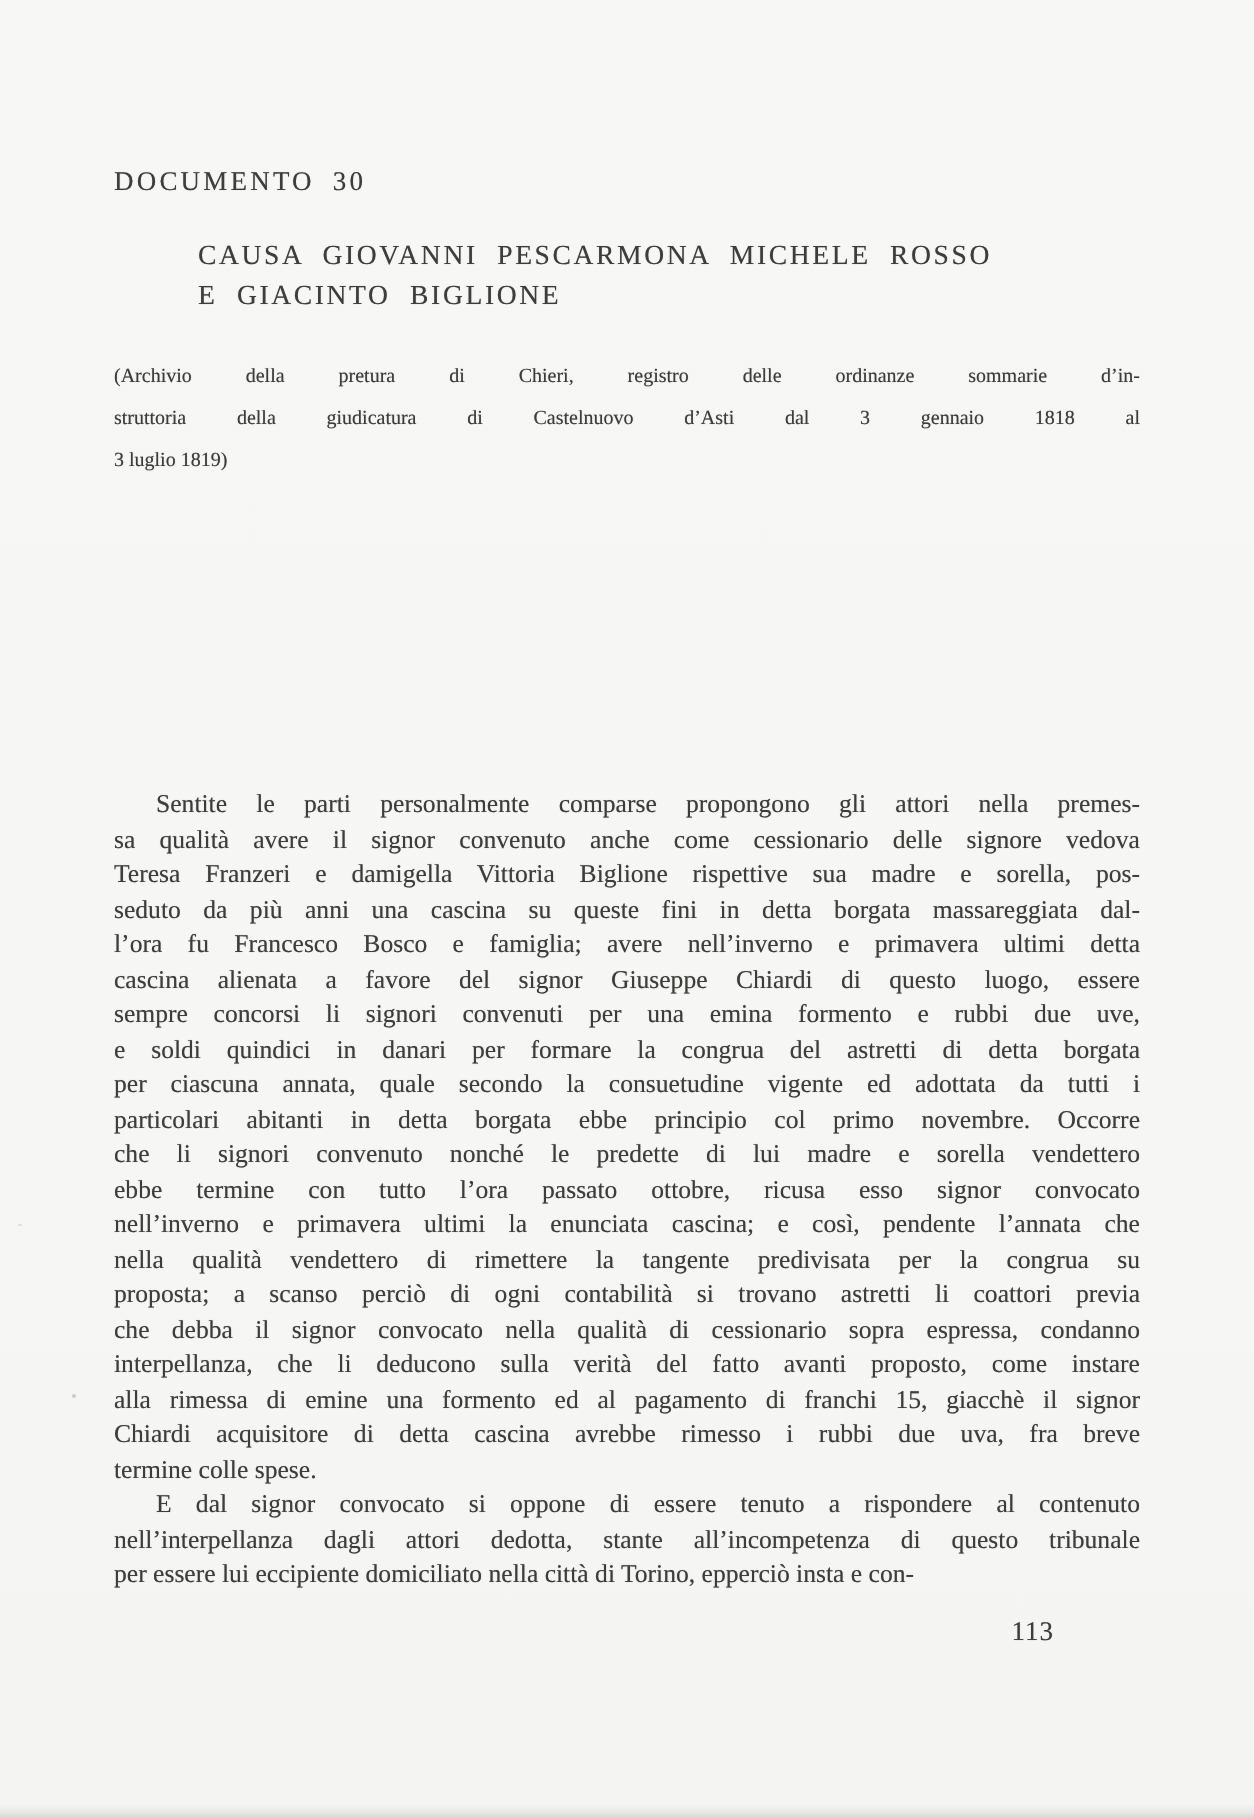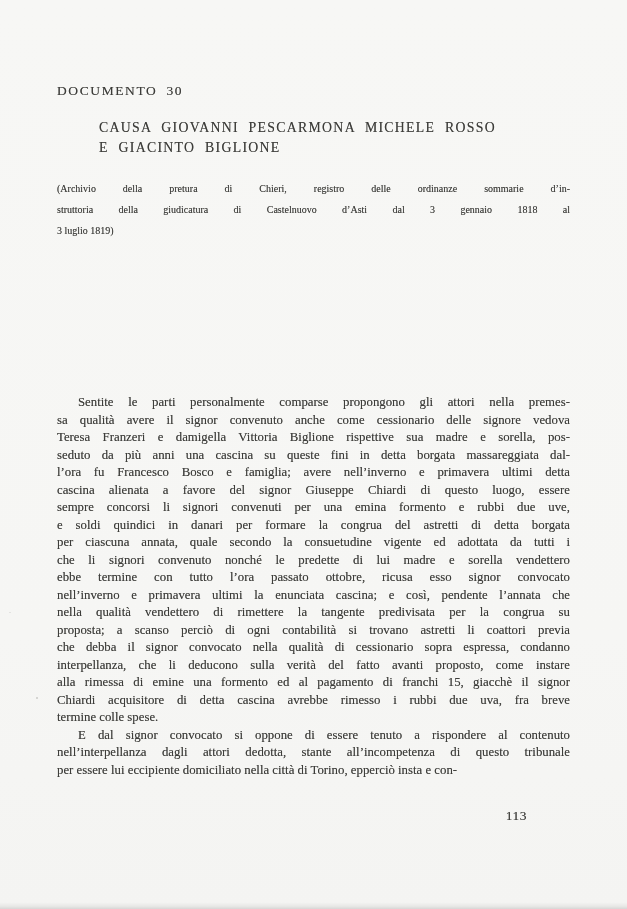--- a/index.html
+++ b/index.html
@@ -121,20 +121,21 @@
     <div class="para">
         <div class="line first">Sentite le parti personalmente comparse propongono gli attori nella premes-</div>
         <div class="line">sa qualità avere il signor convenuto anche come cessionario delle signore vedova</div>
         <div class="line">Teresa Franzeri e damigella Vittoria Biglione rispettive sua madre e sorella, pos-</div>
         <div class="line">seduto da più anni una cascina su queste fini in detta borgata massareggiata dal-</div>
         <div class="line">l’ora fu Francesco Bosco e famiglia; avere nell’inverno e primavera ultimi detta</div>
         <div class="line">cascina alienata a favore del signor Giuseppe Chiardi di questo luogo, essere</div>
         <div class="line">sempre concorsi li signori convenuti per una emina formento e rubbi due uve,</div>
         <div class="line">e soldi quindici in danari per formare la congrua del astretti di detta borgata</div>
         <div class="line">per ciascuna annata, quale secondo la consuetudine vigente ed adottata da tutti i</div>
+        <div class="line">particolari abitanti in detta borgata ebbe principio col primo novembre. Occorre</div>
         <div class="line">che li signori convenuto nonché le predette di lui madre e sorella vendettero</div>
         <div class="line">ebbe termine con tutto l’ora passato ottobre, ricusa esso signor convocato</div>
         <div class="line">nell’inverno e primavera ultimi la enunciata cascina; e così, pendente l’annata che</div>
         <div class="line">nella qualità vendettero di rimettere la tangente predivisata per la congrua su</div>
         <div class="line">proposta; a scanso perciò di ogni contabilità si trovano astretti li coattori previa</div>
         <div class="line">che debba il signor convocato nella qualità di cessionario sopra espressa, condanno</div>
         <div class="line">interpellanza, che li deducono sulla verità del fatto avanti proposto, come instare</div>
         <div class="line">alla rimessa di emine una formento ed al pagamento di franchi 15, giacchè il signor</div>
         <div class="line">Chiardi acquisitore di detta cascina avrebbe rimesso i rubbi due uva, fra breve</div>
         <div class="line last">termine colle spese.</div>

